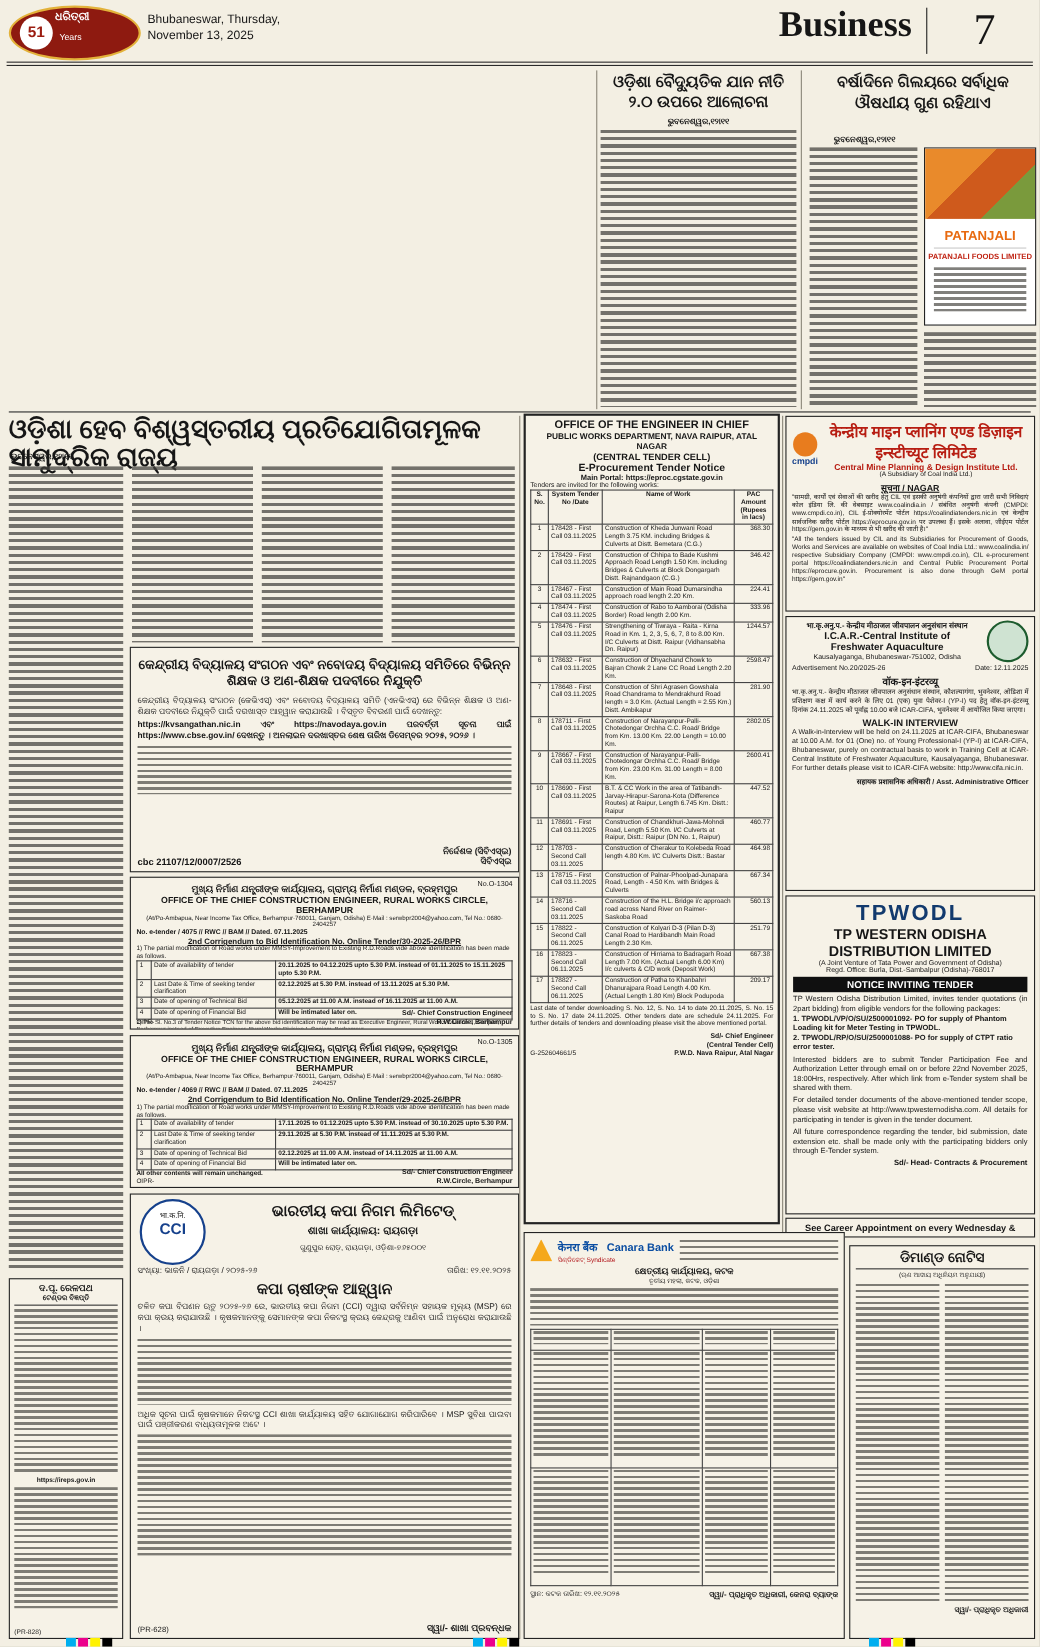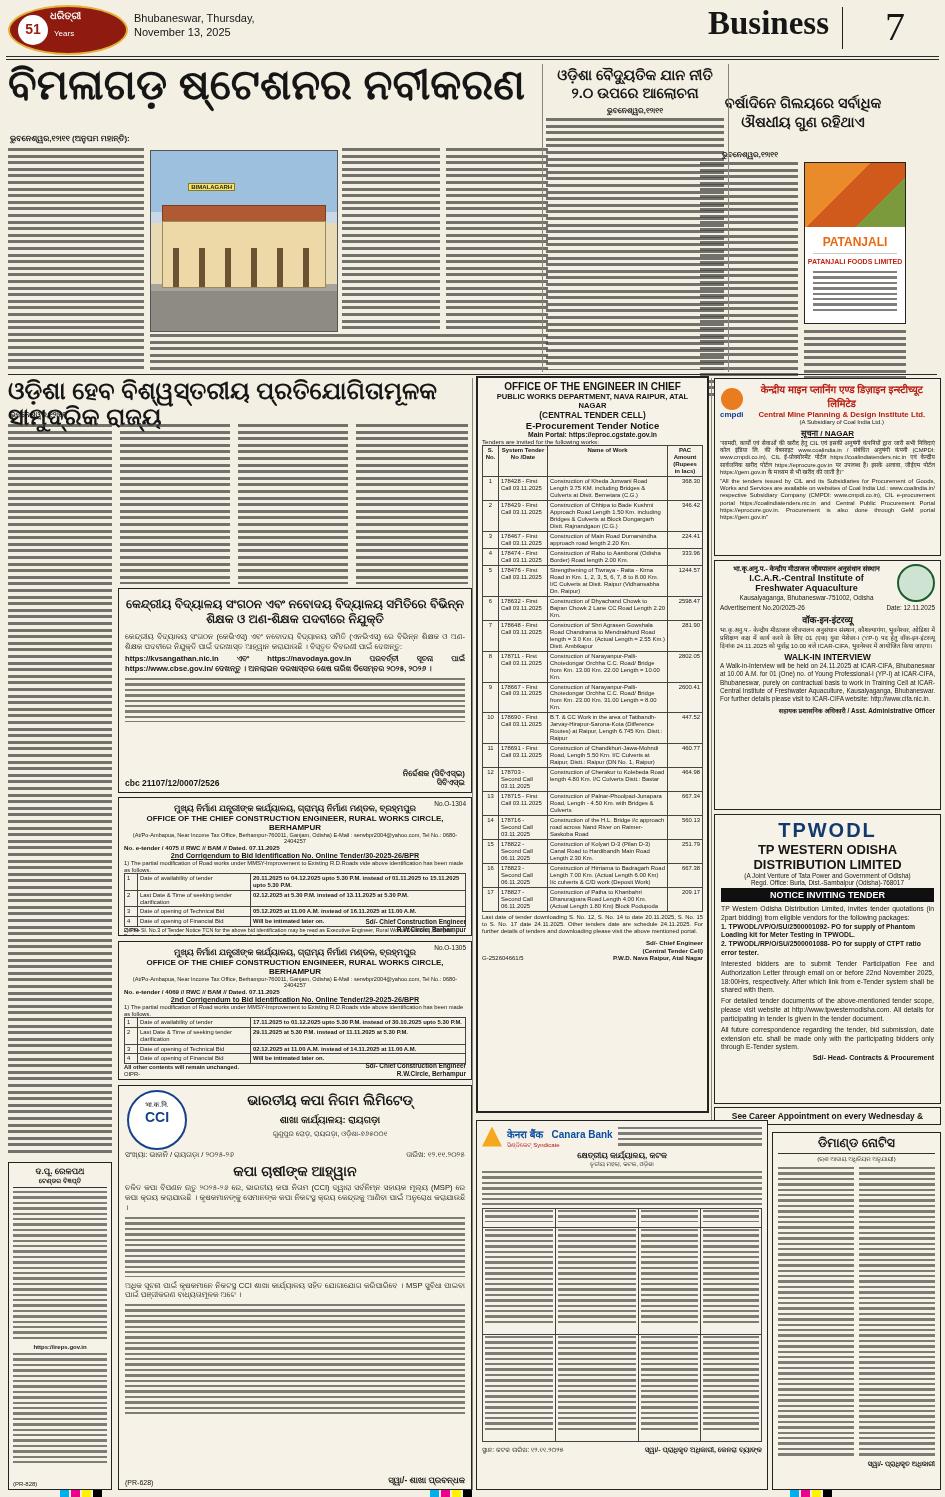--- a/index.html
+++ b/index.html
@@ -54,41 +54,28 @@
       <div>Bhubaneswar, Thursday,</div>
       <div>November 13, 2025</div>
     </div>
     <div class="abs serif b" style="right:110px;top:2px;font-size:33px;">Business</div>
     <div class="abs" style="right:96px;top:4px;width:1px;height:42px;background:#222;"></div>
     <div class="abs serif" style="right:34px;top:0;font-size:40px;">7</div>
   </header>
   <div class="rule-h" style="left:6px;right:6px;top:56px;"></div>
   <div class="rule-h" style="left:6px;right:6px;top:59px;"></div>
 
-  <section class="abs" style="left:8px;top:62px;width:632px;height:310px;">
-    <h1 class="abs" style="left:0;top:0;margin:0;width:560px;font-size:42px;line-height:1.1;">ବିମଳାଗଡ଼ ଷ୍ଟେଶନର ନବୀକରଣ</h1>
-    <div class="abs b" style="left:2px;top:72px;font-size:8px;">ଭୁବନେଶ୍ୱର,୧୨ା୧୧ (ଅନୁପମ ମହାନ୍ତି):</div>
-    <div class="abs fx" style="left:0;top:86px;width:136px;height:222px;"></div>
-    <div class="abs photo" style="left:142px;top:88px;width:186px;height:180px;">
-      <div class="roof"></div>
-      <div class="bldg"></div>
-      <div class="sign">BIMALAGARH</div>
-    </div>
-    <div class="abs fx" style="left:142px;top:272px;width:398px;height:36px;"></div>
-    <div class="abs fx" style="left:334px;top:86px;width:98px;height:182px;"></div>
-    <div class="abs fx" style="left:438px;top:86px;width:102px;height:182px;"></div>
-  </section>
 
   <section class="abs" style="left:546px;top:66px;width:178px;height:306px;">
     <h2 class="abs b c" style="left:0;top:0;margin:0;width:178px;font-size:14.5px;line-height:1.25;">ଓଡ଼ିଶା ବୈଦ୍ୟୁତିକ ଯାନ ନୀତି ୨.୦ ଉପରେ ଆଲୋଚନା</h2>
     <div class="abs b c" style="left:0;top:40px;width:178px;font-size:7.5px;">ଭୁବନେଶ୍ୱର,୧୨ା୧୧</div>
     <div class="abs fx" style="left:0;top:52px;width:178px;height:252px;"></div>
   </section>
 
-  <section class="abs" style="left:700px;top:66px;width:206px;height:306px;margin-top:28px;">
+  <section class="abs" style="left:736px;top:66px;width:206px;height:306px;">
     <h2 class="abs b c" style="left:0;top:0;margin:0;width:206px;font-size:14.5px;line-height:1.3;">ବର୍ଷାଦିନେ ଗିଲୟରେ ସର୍ବାଧିକ ଔଷଧୀୟ ଗୁଣ ରହିଥାଏ</h2>
     <div class="abs b c" style="left:0;top:56px;width:100px;font-size:7.5px;">ଭୁବନେଶ୍ୱର,୧୨ା୧୧</div>
     <div class="abs fx" style="left:0;top:68px;width:98px;height:236px;"></div>
     <div class="abs box" style="left:104px;top:68px;width:102px;height:162px;background:#fff;">
       <div style="height:64px;background:linear-gradient(135deg,#e98a2b 0 40%,#cf5a1c 40% 70%,#7a9a3c 70% 100%);"></div>
       <div class="c b patan-or" style="font-size:12px;margin-top:8px;">PATANJALI</div>
       <div style="height:1px;background:#c9c9c9;margin:4px 8px;"></div>
       <div class="c b patan-rd" style="font-size:7px;">PATANJALI FOODS LIMITED</div>
       <div class="fx2" style="margin:6px 8px 0 8px;height:40px;"></div>
     </div>
@@ -385,21 +372,21 @@
   <div class="rule-v" style="left:472px;top:378px;height:1112px;"></div>
   <div class="rule-v" style="left:711px;top:378px;height:1112px;"></div>
 
   <section class="abs box" style="left:714px;top:378px;width:227px;height:178px;padding:3px 5px;">
     <div style="display:flex;gap:5px;align-items:center;">
       <div style="text-align:center;">
         <div style="width:22px;height:22px;border-radius:50%;background:#e87c1e;margin:0 auto;"></div>
         <div class="b" style="font-size:8px;color:#16418c;">cmpdi</div>
       </div>
       <div style="flex:1;text-align:center;">
-        <div class="b red" style="font-size:10px;">केन्द्रीय माइन प्लानिंग एण्ड डिज़ाइन इन्स्टीच्यूट लिमिटेड</div>
+        <div class="b red" style="font-size:14px;">केन्द्रीय माइन प्लानिंग एण्ड डिज़ाइन इन्स्टीच्यूट लिमिटेड</div>
         <div class="b red" style="font-size:7.8px;">Central Mine Planning &amp; Design Institute Ltd.</div>
         <div style="font-size:6px;">(A Subsidiary of Coal India Ltd.)</div>
       </div>
     </div>
     <div class="c b" style="font-size:8px;text-decoration:underline;margin-top:2px;">सूचना / NAGAR</div>
     <div class="j" style="font-size:5.9px;line-height:1.22;margin-top:2px;">"सामग्री, कार्यों एवं सेवाओं की खरीद हेतु CIL एवं इसकी अनुषंगी कंपनियों द्वारा जारी सभी निविदाएं कोल इंडिया लि. की वेबसाइट www.coalindia.in / संबंधित अनुषंगी कंपनी (CMPDI: www.cmpdi.co.in), CIL ई-प्रोक्योरमेंट पोर्टल https://coalindiatenders.nic.in एवं केन्द्रीय सार्वजनिक खरीद पोर्टल https://eprocure.gov.in पर उपलब्ध हैं। इसके अलावा, जीईएम पोर्टल https://gem.gov.in के माध्यम से भी खरीद की जाती है।"</div>
     <div class="j" style="font-size:5.9px;line-height:1.22;margin-top:2px;">"All the tenders issued by CIL and its Subsidiaries for Procurement of Goods, Works and Services are available on websites of Coal India Ltd.: www.coalindia.in/ respective Subsidiary Company (CMPDI: www.cmpdi.co.in), CIL e-procurement portal https://coalindiatenders.nic.in and Central Public Procurement Portal https://eprocure.gov.in. Procurement is also done through GeM portal https://gem.gov.in"</div>
   </section>
 
   <section class="abs box" style="left:714px;top:560px;width:227px;height:250px;padding:3px 5px;">

